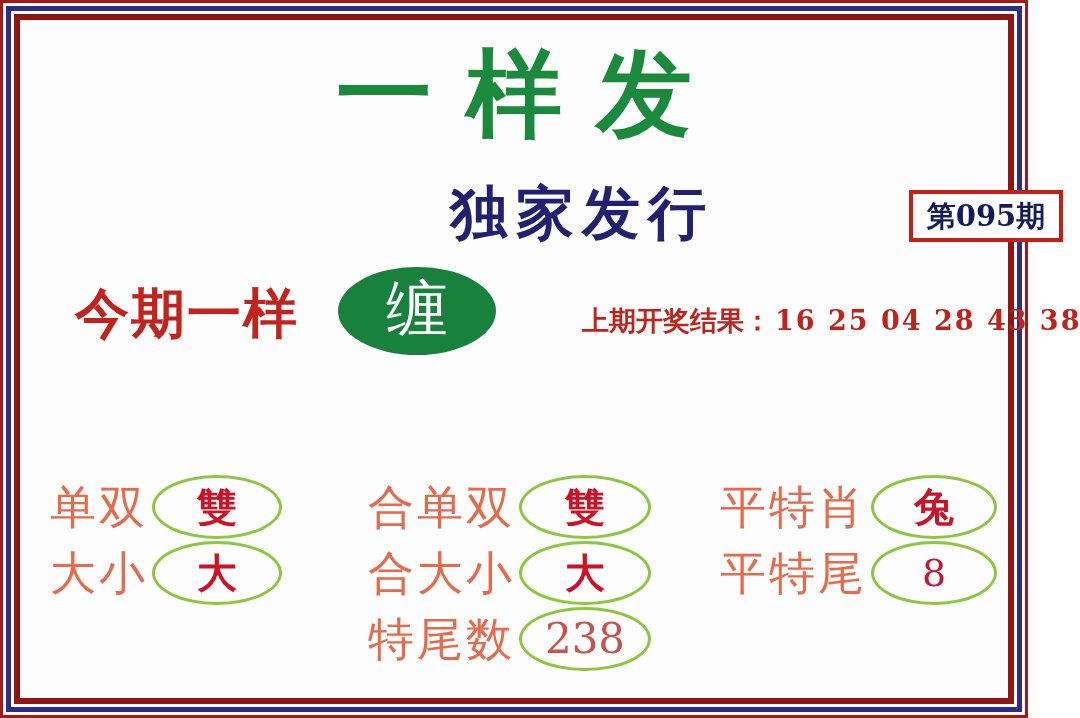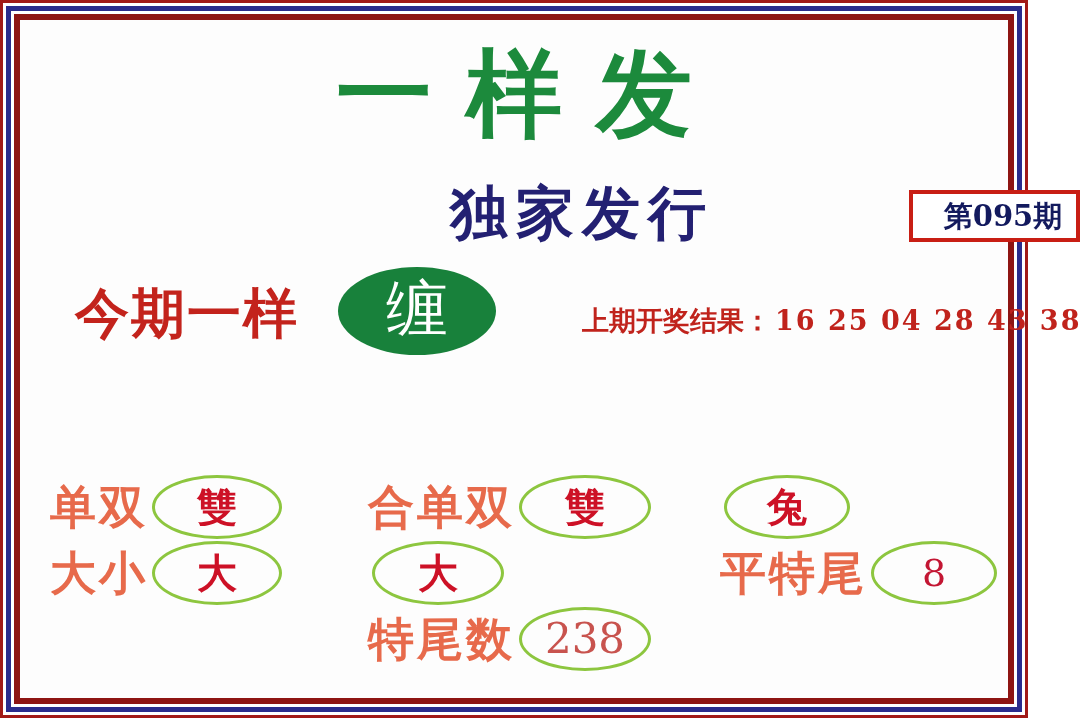--- a/index.html
+++ b/index.html
@@ -93,21 +93,20 @@
     position: absolute;
     left: 889px;
     top: 170px;
     width: 146px;
     height: 44px;
     border: 4px solid #C81E14;
     background: #ffffff;
     display: flex;
     align-items: center;
     justify-content: center;
-    padding-left: 17px;
   }
   .issue-box .issue-text {
     color: #131A5E;
     font-weight: bold;
     font-size: 29px;
     font-family: "DejaVu Serif", serif;
     white-space: nowrap;
     line-height: 1;
   }
 
@@ -179,21 +178,21 @@
   .col-3 { width: 350px; }
 
   .row {
     display: flex;
     align-items: center;
     height: 64px;
     white-space: nowrap;
   }
   .row-label {
     color: #E76A4B;
-    font-weight: bold;
+    font-weight: normal;
     font-size: 46px;
     letter-spacing: 3px;
     font-family: "DejaVu Serif", serif;
     line-height: 1;
   }
   .row-oval {
     margin-left: 4px;
     width: 124px;
     height: 58px;
     border: 3px solid #8DC63F;
@@ -276,34 +275,36 @@
       </div>
 
       <div class="col col-2">
         <div class="row">
           <span class="row-label">合单双</span>
           <span class="row-oval">
             <span class="row-value">雙</span>
           </span>
         </div>
         <div class="row">
+          <span class="row-label">合大小</span>
           <span class="row-oval">
             <span class="row-value">大</span>
           </span>
         </div>
         <div class="row">
           <span class="row-label">特尾数</span>
           <span class="row-oval">
             <span class="row-value numeric">238</span>
           </span>
         </div>
       </div>
 
       <div class="col col-3">
         <div class="row">
+          <span class="row-label">平特肖</span>
           <span class="row-oval">
             <span class="row-value">兔</span>
           </span>
         </div>
         <div class="row">
           <span class="row-label">平特尾</span>
           <span class="row-oval">
             <span class="row-value small-num">8</span>
           </span>
         </div>

